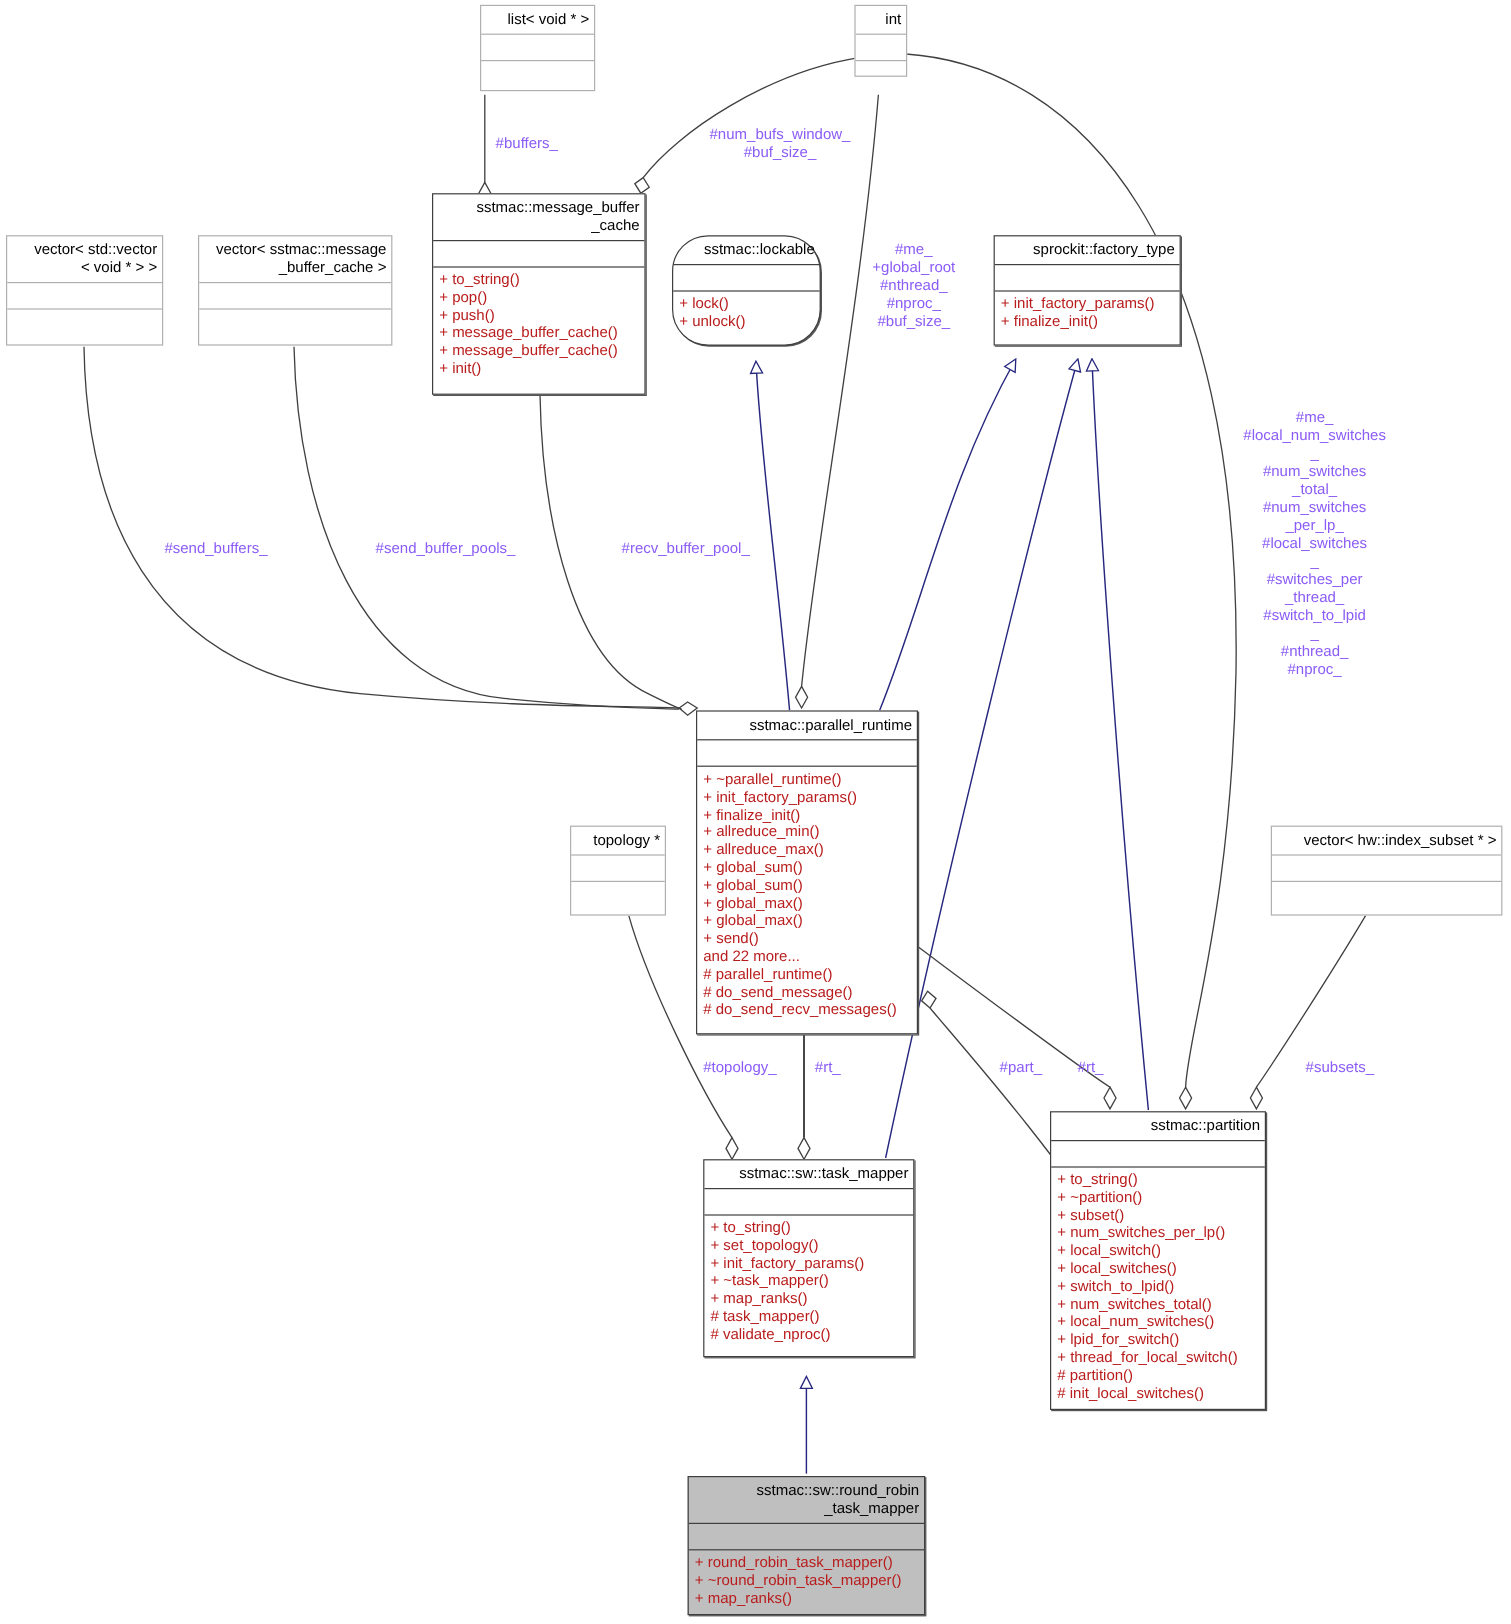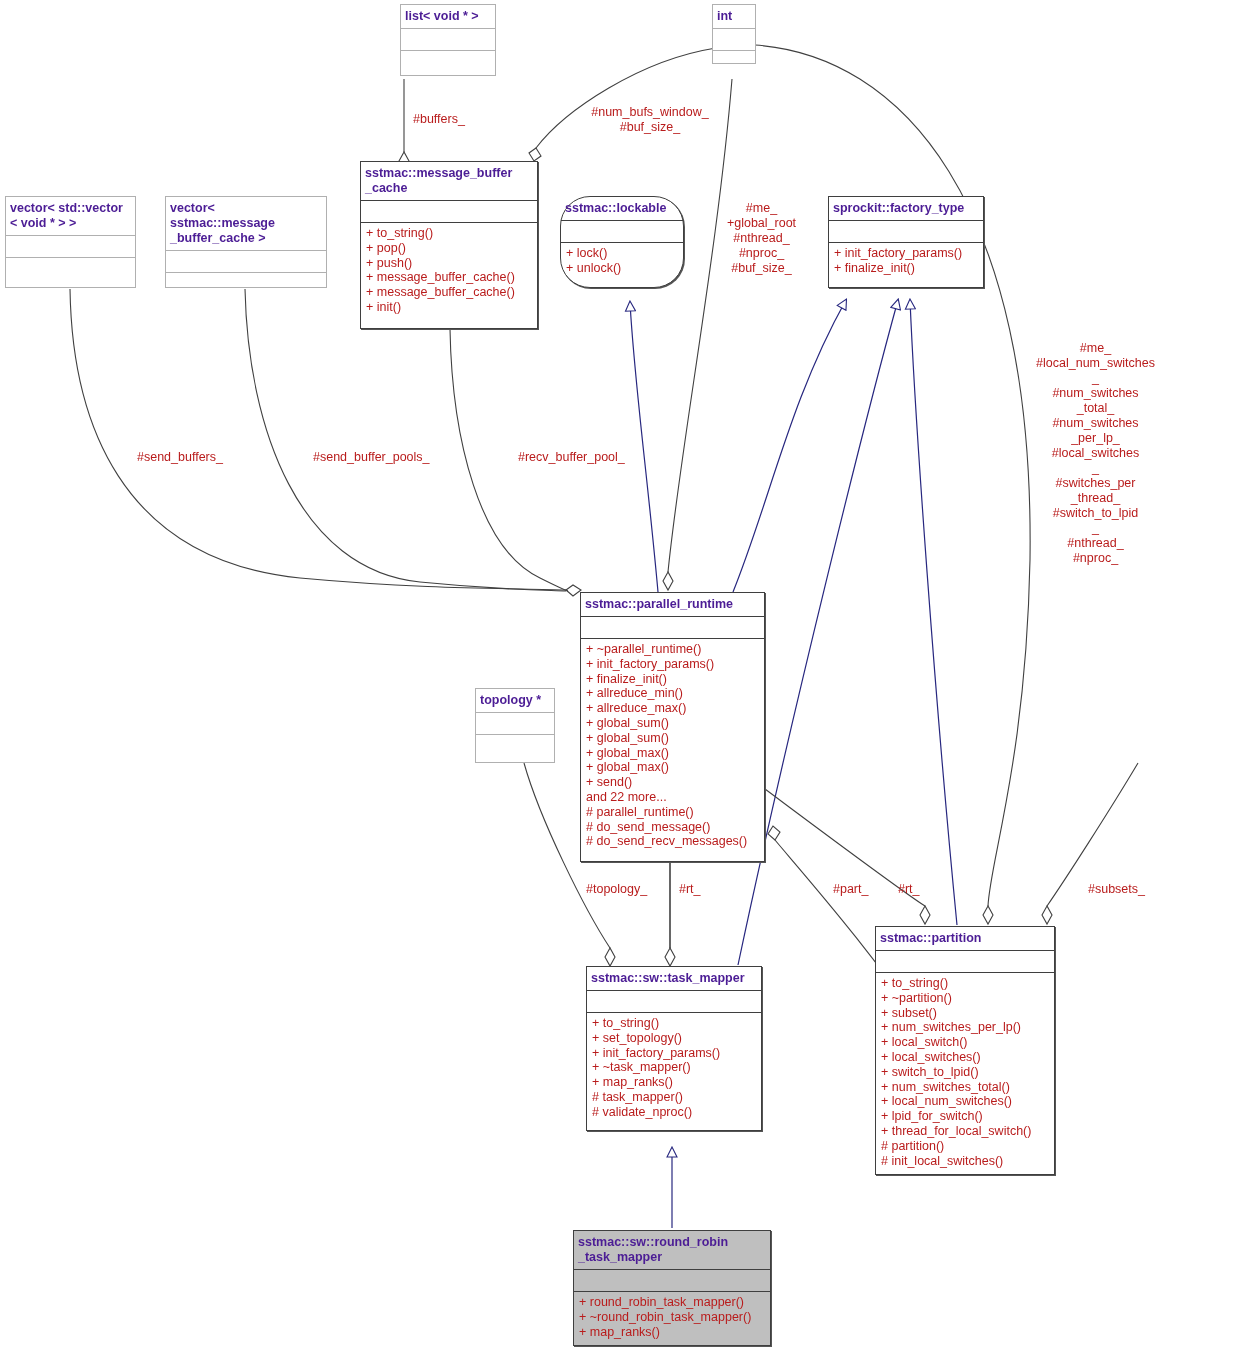--- a/index.html
+++ b/index.html
@@ -29,27 +29,26 @@
     position: absolute;
     box-sizing: border-box;
     background: #ffffff;
     border: 1px solid #000000;
     z-index: 5;
   }
   .node.thin { border: 1px solid #b0b0b0; }
   .node.thick { border: 1px solid #3f3f3f; box-shadow: 1px 1px 0 0 #555; }
   .node.highlight { background: #bfbfbf; }
   .node .title {
-    text-align: left;
+    text-align: right;
     font-size: 12.5px;
-    color: #4c1d95;
+    color: #000000;
     line-height: 15px;
     padding: 4px 4px 4px 4px;
     white-space: pre-line;
-    font-weight: bold;
   }
   .node .sep {
     border-top: 1px solid #3f3f3f;
     height: 0;
     font-size: 0;
     line-height: 0;
   }
   .node.thin .sep { border-top: 1px solid #b0b0b0; }
   .node .attrs {
     min-height: 15px;
@@ -62,21 +61,21 @@
     font-size: 12.5px;
     line-height: 14.8px;
     color: #b91c1c;
   }
   .node .methods div { white-space: nowrap; }
   
   .edge-label {
     position: absolute;
     font-size: 12.5px;
     line-height: 15px;
-    color: #b91c1c;
+    color: #8b5cf6;
     text-align: center;
     white-space: pre-line;
     z-index: 4;
   }
 </style>
 </head>
 <body>
 
 <div id="canvas">
 
@@ -279,20 +278,27 @@
   </div>
 
   <div class="node thin" style="left:475px; top:688px; width:80px; height:75px;">
     <div class="title">topology *</div>
     <div class="sep"></div>
     <div class="attrs"></div>
     <div class="sep"></div>
     <div class="methods" style="min-height:14px"></div>
   </div>
 
+  <div class="node thin" style="left:1059px; top:688px; width:193px; height:75px;">
+    <div class="title">vector&lt; hw::index_subset * &gt;</div>
+    <div class="sep"></div>
+    <div class="attrs"></div>
+    <div class="sep"></div>
+    <div class="methods" style="min-height:14px"></div>
+  </div>
 
   <div class="node thick" style="left:586px; top:966px; width:176px; height:165px;">
     <div class="title">sstmac::sw::task_mapper</div>
     <div class="sep"></div>
     <div class="attrs"></div>
     <div class="sep"></div>
     <div class="methods">
         <div>+ to_string()</div>
         <div>+ set_topology()</div>
         <div>+ init_factory_params()</div>

